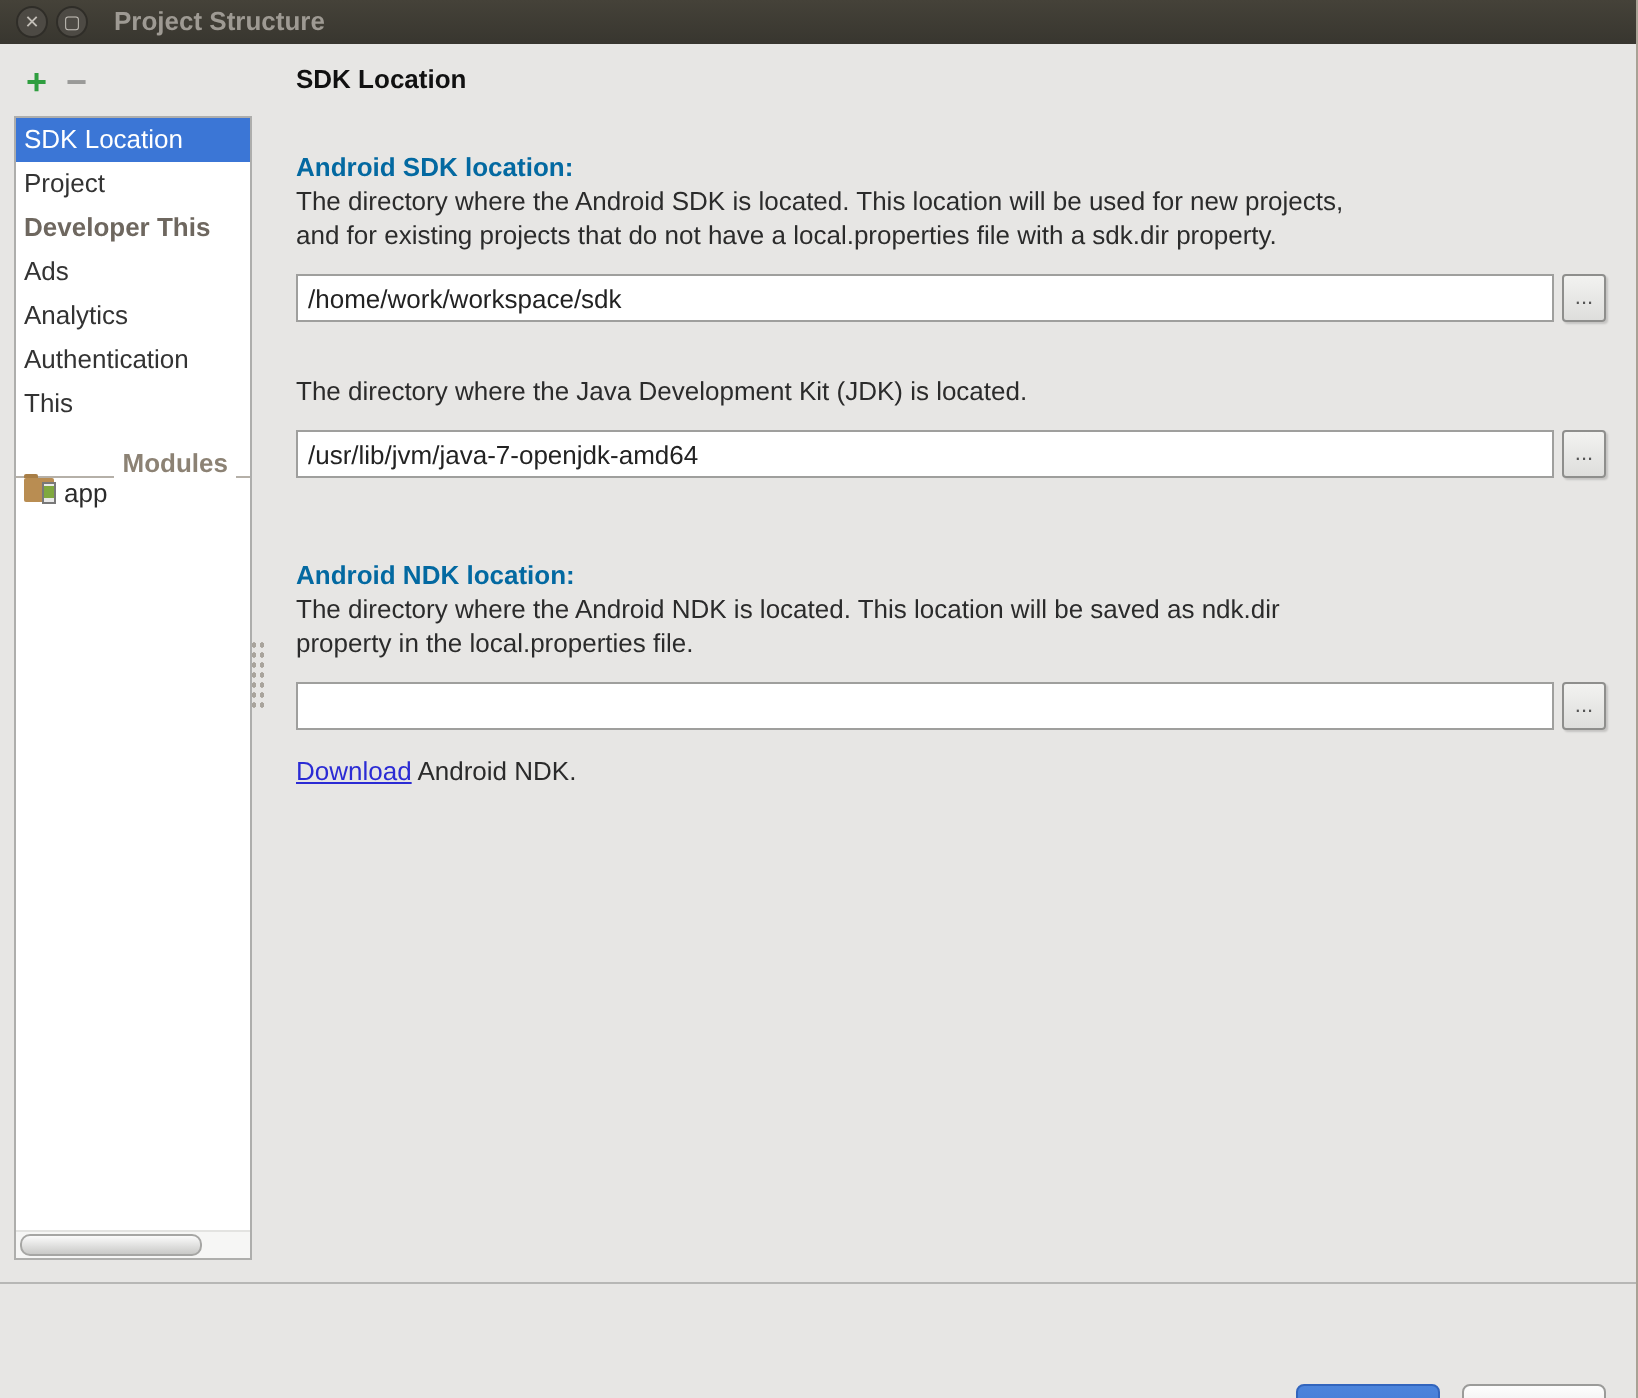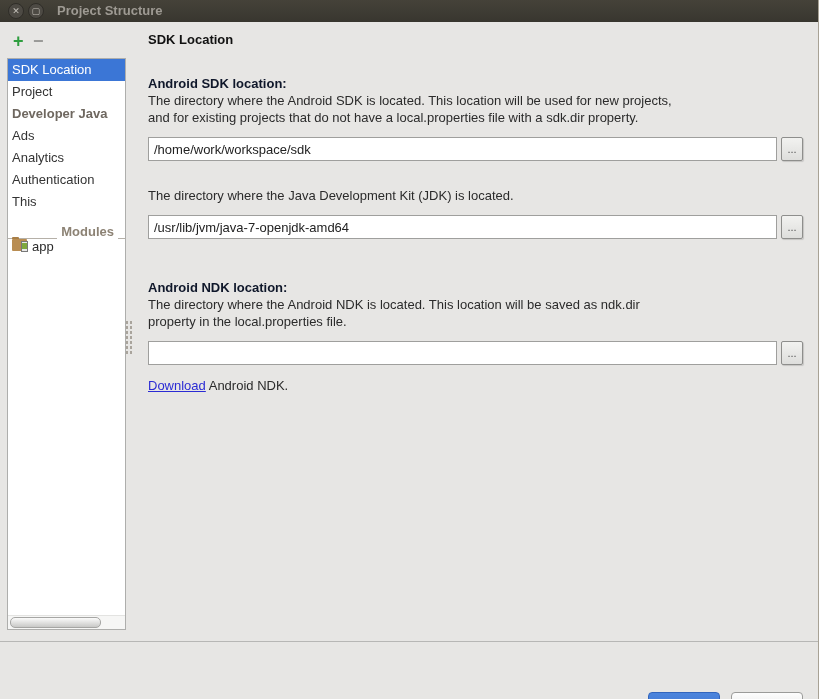--- a/index.html
+++ b/index.html
@@ -47,21 +47,21 @@
   .sb-thumb { position:absolute; left:2px; top:1px; width:91px; height:11px; border-radius:5px;
     background:linear-gradient(#fbfbfb,#c9c9c7); border:1px solid #a6a6a4; cursor:pointer; }
 
   
   .splitter { position:absolute; left:125px; top:320px; width:7px; height:34px; cursor:col-resize;
     background-image:radial-gradient(#a9a49c 1px, transparent 1.2px); background-size:4px 5px; }
 
   
   .section { position:absolute; left:148px; width:655px; }
   .sec-1 { top:75px; } .sec-2 { top:187px; } .sec-3 { top:279px; }
-  .sec-title { font-weight:bold; color:#0f172a; line-height:17px; }
+  .sec-title { font-weight:bold; color:#0369a1; line-height:17px; }
   .sec-desc { line-height:17px; color:#2b2b2b; }
   .field-row { display:flex; align-items:center; margin-top:11px; }
   .path-input { width:660px; height:24px; border:1px solid #9f9f9d; background:#fff;
     font-family:"Liberation Sans", sans-serif; font-size:13px; color:#222; padding:0 5px; outline:none; }
   .browse-btn { width:23px; height:24px; margin-left:4px; border:1px solid #8e8e8c; border-radius:2px;
     background:linear-gradient(#f2f2f0,#dededc); color:#555; font-size:11px; line-height:10px; cursor:pointer;
     box-shadow:1px 1px 1px rgba(0,0,0,0.15); }
   .link-row { margin-top:13px; }
   .dl-link { color:#2b2bd4; text-decoration:underline; cursor:pointer; }
 
@@ -85,21 +85,21 @@
   </div>
 
   <span class="tb-add">+</span>
   <span class="tb-remove">−</span>
 
   <div class="content-header">SDK Location</div>
 
   <div class="sidebar">
     <div class="sb-row selected">SDK Location</div>
     <div class="sb-row">Project</div>
-    <div class="sb-row group">Developer Java</div>
+    <div class="sb-row group">Developer This</div>
     <div class="sb-row">Ads</div>
     <div class="sb-row">Analytics</div>
     <div class="sb-row">Authentication</div>
     <div class="sb-row">This</div>
     <div class="sb-section">
       <span class="line-l"></span>
       <span>Modules</span>
       <span class="line-r"></span>
     </div>
     <div class="sb-module">

